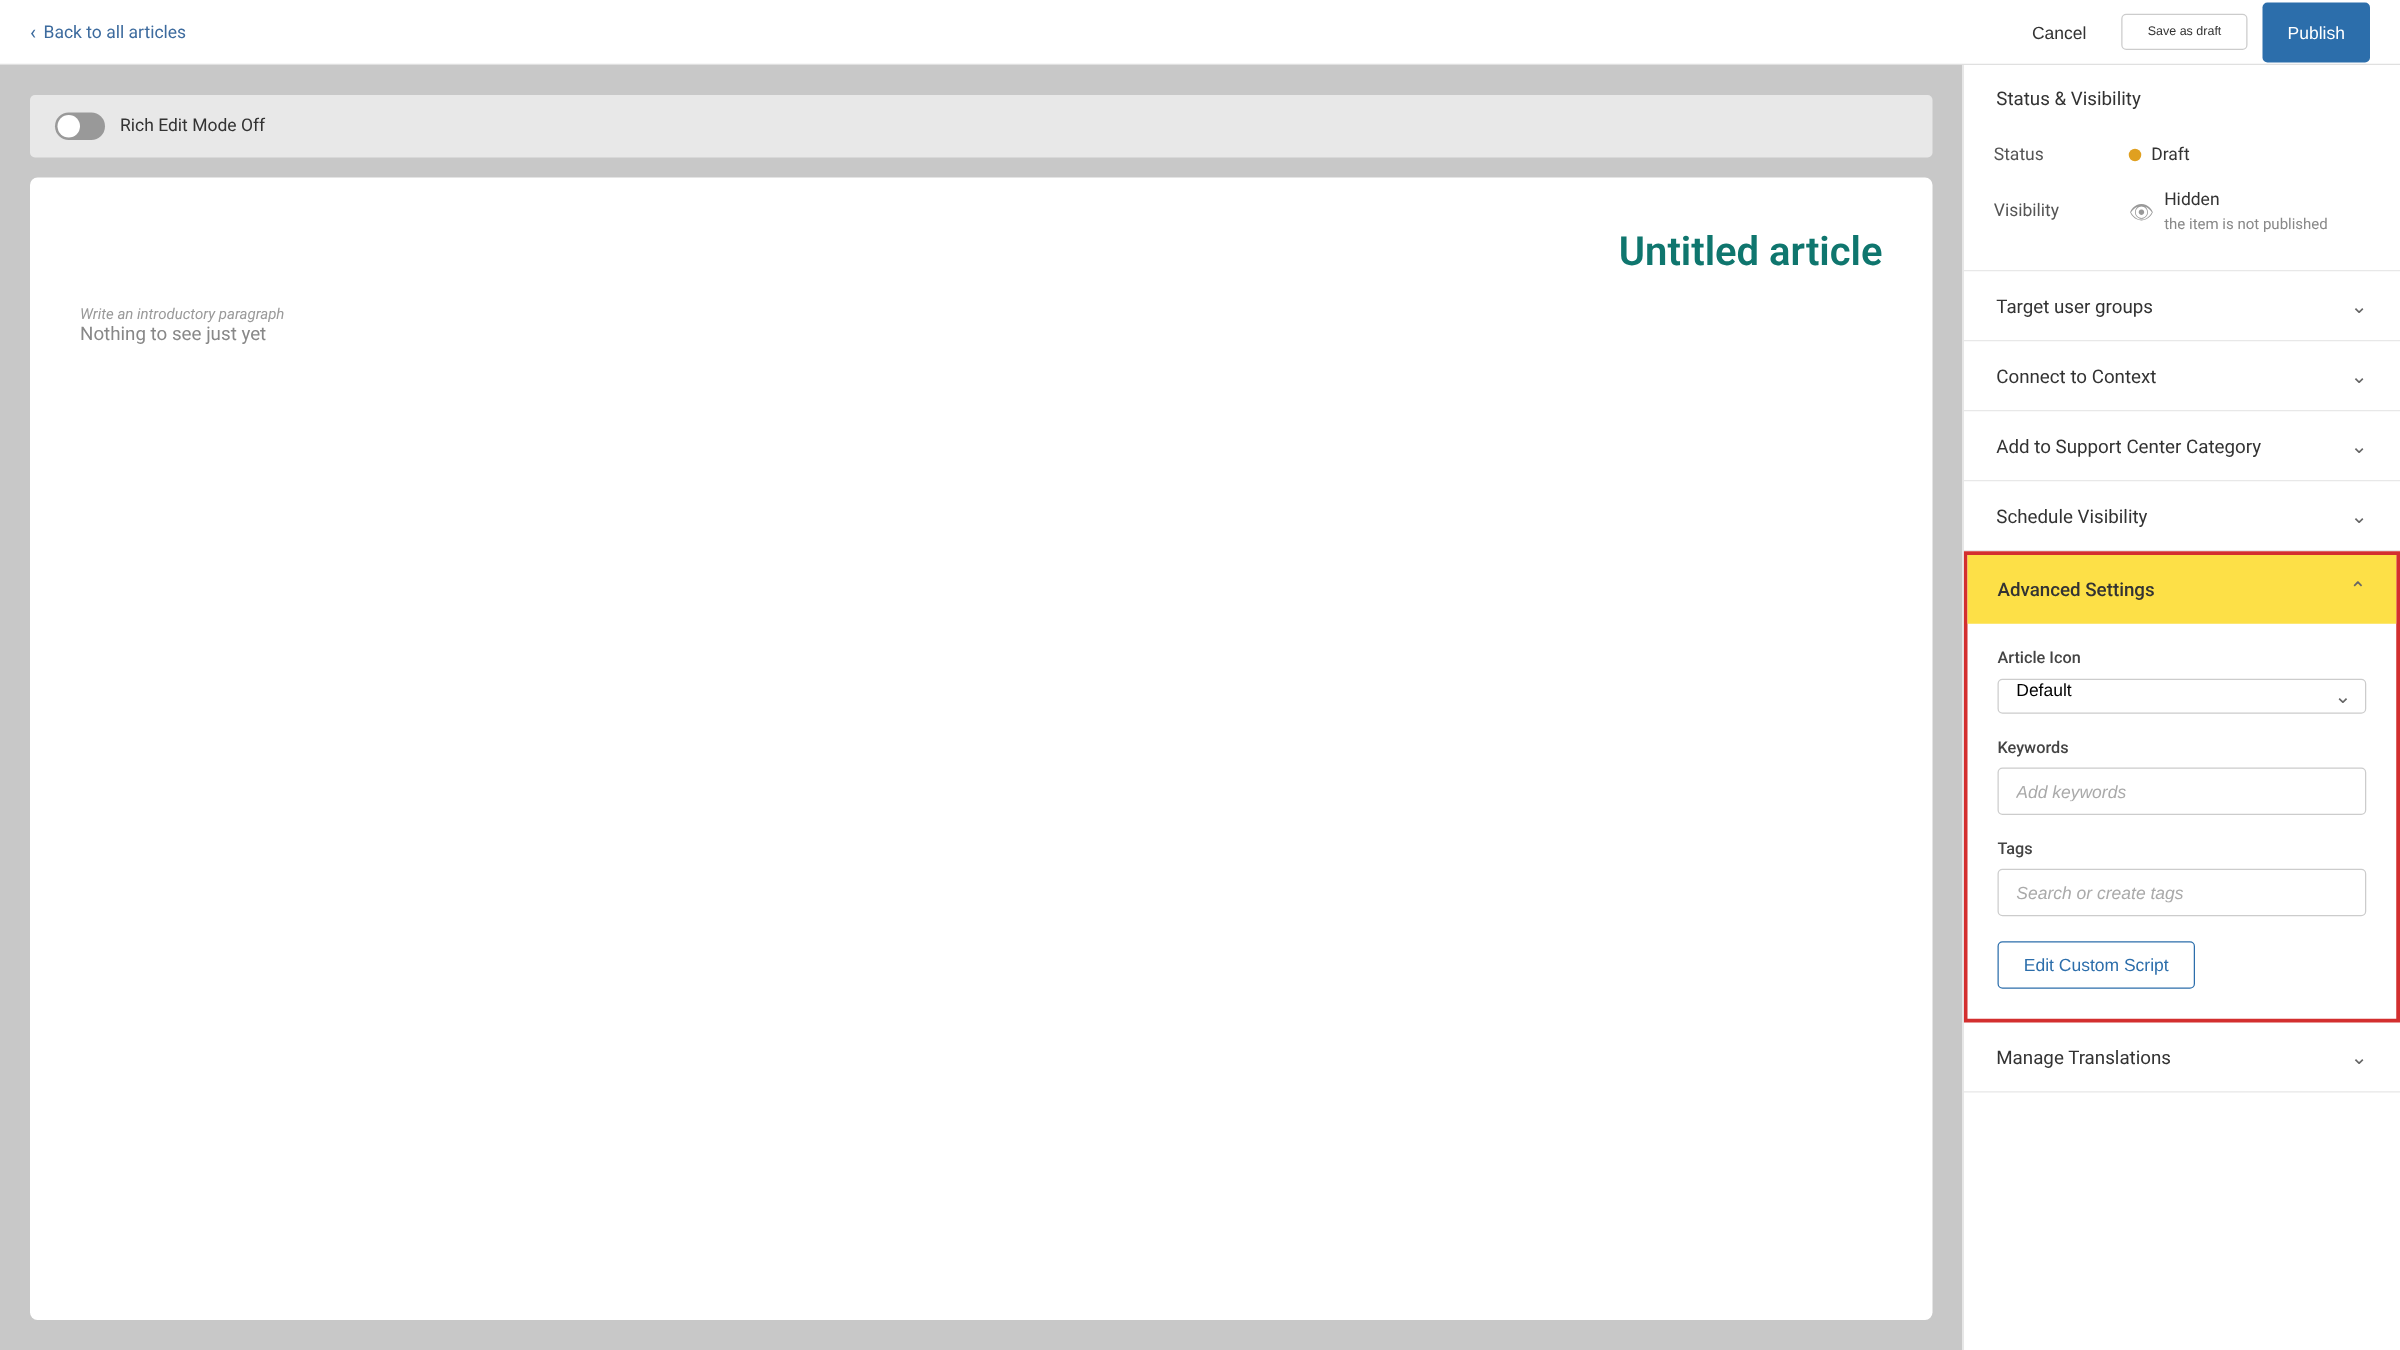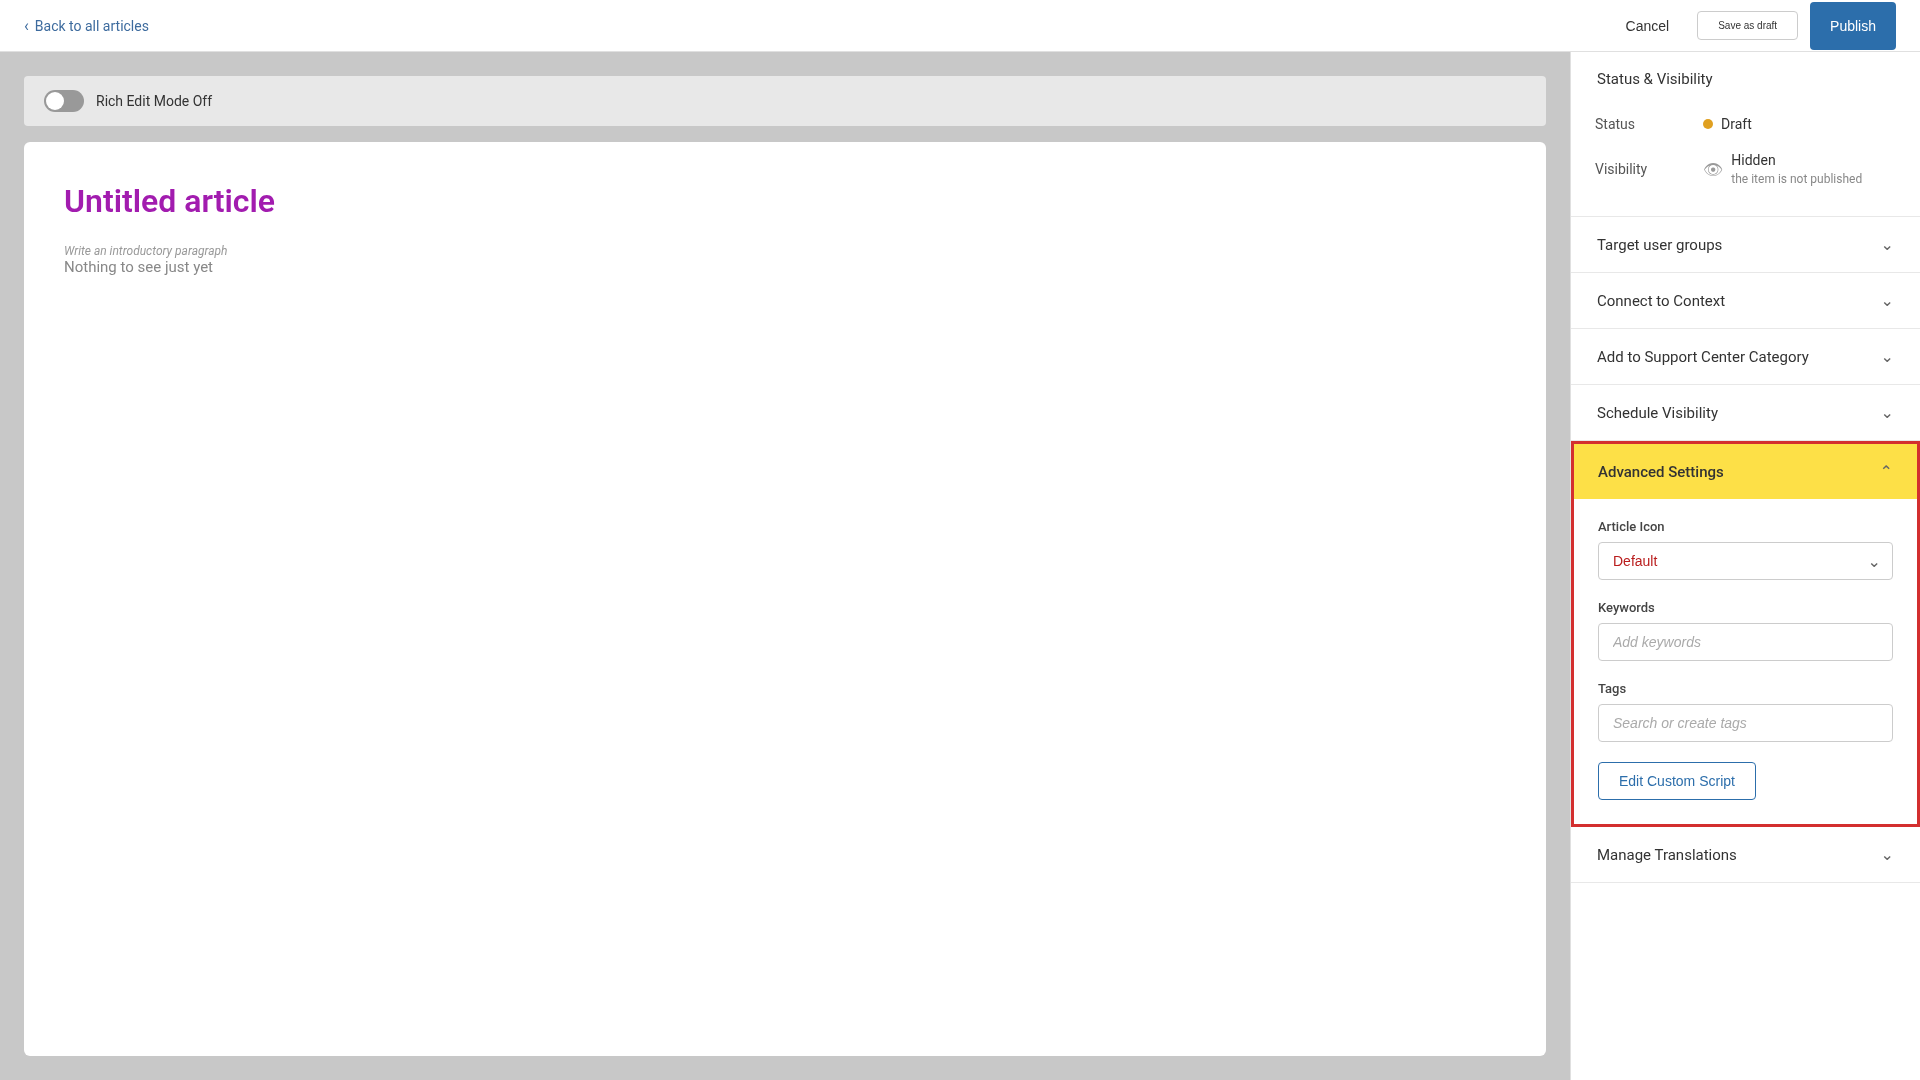--- a/index.html
+++ b/index.html
@@ -123,22 +123,23 @@
     
     .article-card {
       background: #fff;
       border-radius: 6px;
       padding: 40px 40px 60px;
       flex: 1;
     }
     .article-title {
       font-size: 32px;
       font-weight: 600;
-      color: #a21caf;
+      color: #0f766e;
       margin-bottom: 24px;
+      text-align: right;
     }
     .article-intro {
       font-size: 12px;
       color: #999;
       font-style: italic;
     }
     .article-empty {
       font-size: 15px;
       color: #888;
     }
@@ -248,23 +249,23 @@
       color: #444;
       margin-bottom: 8px;
     }
     .select-wrapper {
       position: relative;
     }
     .select-wrapper select {
       width: 100%;
       border: 1px solid #ccc;
       border-radius: 4px;
-      padding: 10px 36px 10px 14px;
-      font-size: 14px;
-      color: #b91c1c;
+      padding: 0 36px 10px 14px;
+      font-size: 14px;
+      color: #000000;
       background: #fff;
       appearance: none;
       cursor: pointer;
     }
     .select-chevron {
       position: absolute;
       right: 12px;
       top: 50%;
       transform: translateY(-50%);
       color: #666;

